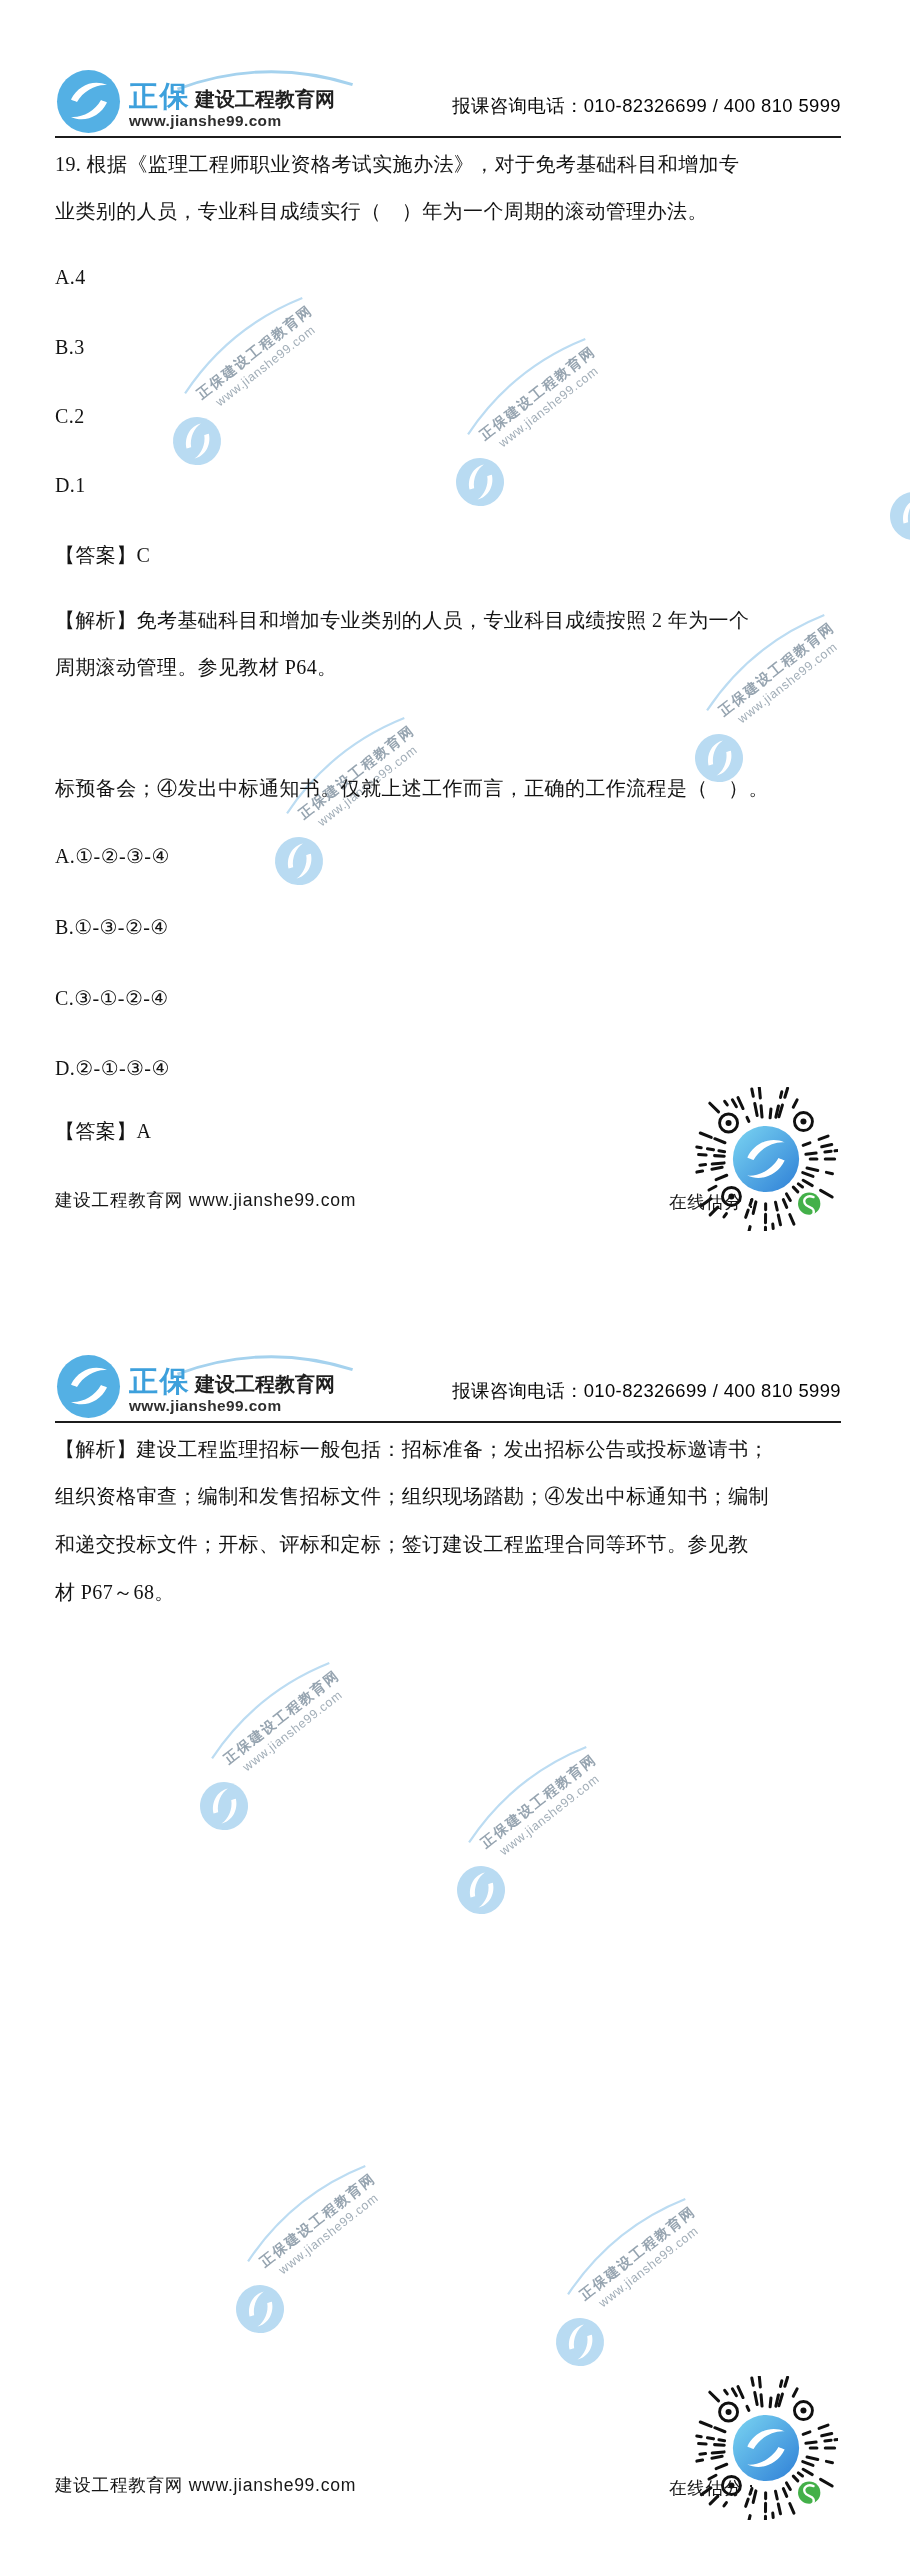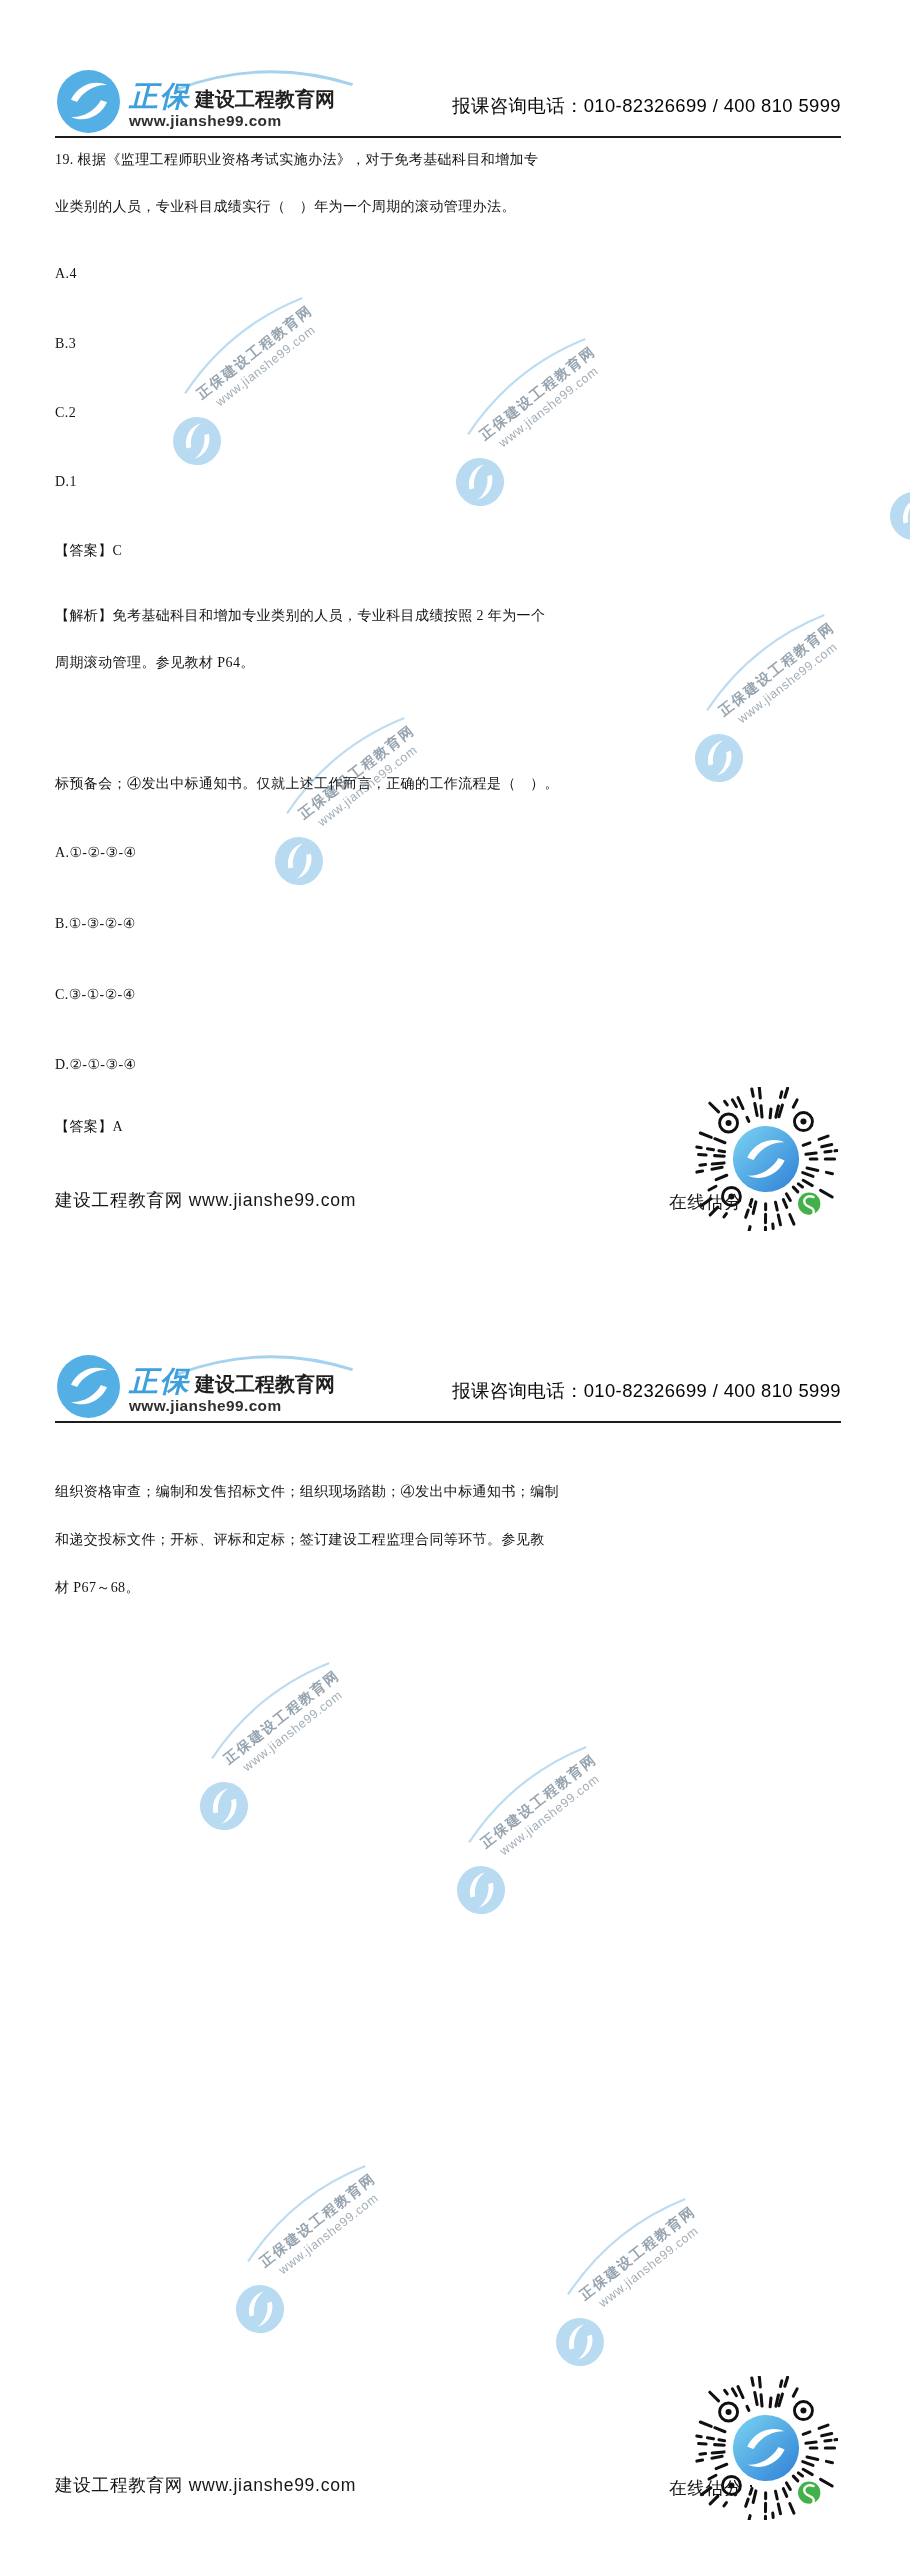--- a/index.html
+++ b/index.html
@@ -6,30 +6,30 @@
   .page{position:relative;width:911px;height:2576px;background:#ffffff;overflow:hidden;
         font-family:"Liberation Sans","DejaVu Sans",sans-serif;}
 
   
   .hdr{position:absolute;left:0;width:911px;height:68px;}
   .hdr-rule{position:absolute;left:55px;width:786px;bottom:-1.5px;height:1.5px;background:#1c1c1c;}
   .logo-circle{position:absolute;left:57px;top:1.5px;width:63px;height:63px;border-radius:50%;
                background:#54b0e4;}
   .logo-circle svg{position:absolute;left:6.6px;top:6.6px;width:50px;height:50px;}
   .brand-cn{position:absolute;left:129px;top:8.8px;font-size:29px;font-weight:bold;color:#3da0dc;
-            letter-spacing:1.5px;font-style:italic;}
+            letter-spacing:1.5px;}
   .brand-rest{position:absolute;left:195px;top:17.6px;font-size:20px;font-weight:bold;color:#1f1f1f;}
   .brand-url{position:absolute;left:129px;top:44px;font-size:15.4px;font-weight:bold;color:#2e2e2e;
              letter-spacing:0.4px;}
   .brand-arc{position:absolute;left:173px;top:-4.4px;}
   .hdr-phone{position:absolute;right:70px;top:25px;font-size:18.4px;color:#050505;font-weight:500;
              letter-spacing:0.4px;}
 
   
-  .tl{position:absolute;left:55px;white-space:nowrap;font-size:14px;color:#141414;
+  .tl{position:absolute;left:55px;white-space:nowrap;font-size:20px;color:#141414;
       letter-spacing:0.4px;font-family:"Liberation Serif","DejaVu Serif",serif;}
 
   
   .wm{position:absolute;width:250px;height:91px;transform:rotate(-38deg);
       transform-origin:24px 67px;pointer-events:none;}
   .wm-badge{position:absolute;left:0;top:43px;width:48px;height:48px;border-radius:50%;
             background:#b9dbf2;}
   .wm-badge svg{position:absolute;left:5.9px;top:5.9px;width:37px;height:37px;}
   .wm-arc{position:absolute;left:41px;top:2.9px;}
   .wm-t1{position:absolute;left:53px;top:23.5px;font-size:14px;font-weight:600;color:#96a4b0;
@@ -307,20 +307,21 @@
     <svg class="brand-arc" width="184" height="28" viewBox="0 0 250 38">
         <path d="M6 34 Q125 -10 244 28" fill="none" stroke="#a5d2ee" stroke-width="4"></path>
       </svg>
     <div class="brand-cn">正保</div>
     <div class="brand-rest">建设工程教育网</div>
     <div class="brand-url">www.jianshe99.com</div>
     <div class="hdr-phone">报课咨询电话：010-82326699 / 400 810 5999</div>
     <div class="hdr-rule"></div>
   </div>
 
+  <div class="tl" style="top:1436px">【解析】建设工程监理招标一般包括：招标准备；发出招标公告或投标邀请书；</div>
   <div class="tl" style="top:1483px">组织资格审查；编制和发售招标文件；组织现场踏勘；④发出中标通知书；编制</div>
   <div class="tl" style="top:1531px">和递交投标文件；开标、评标和定标；签订建设工程监理合同等环节。参见教</div>
   <div class="tl" style="top:1579px">材 P67～68。</div>
 
   <div class="qr" style="left:694px;top:2376px">
     <svg viewBox="0 0 200 200" width="144" height="144">
       <defs>
           <linearGradient id="qg2" x1="0" y1="0" x2="1" y2="1">
         <stop offset="0" stop-color="#7bd5f2"></stop>
             <stop offset="1" stop-color="#2e7fd6"></stop>

